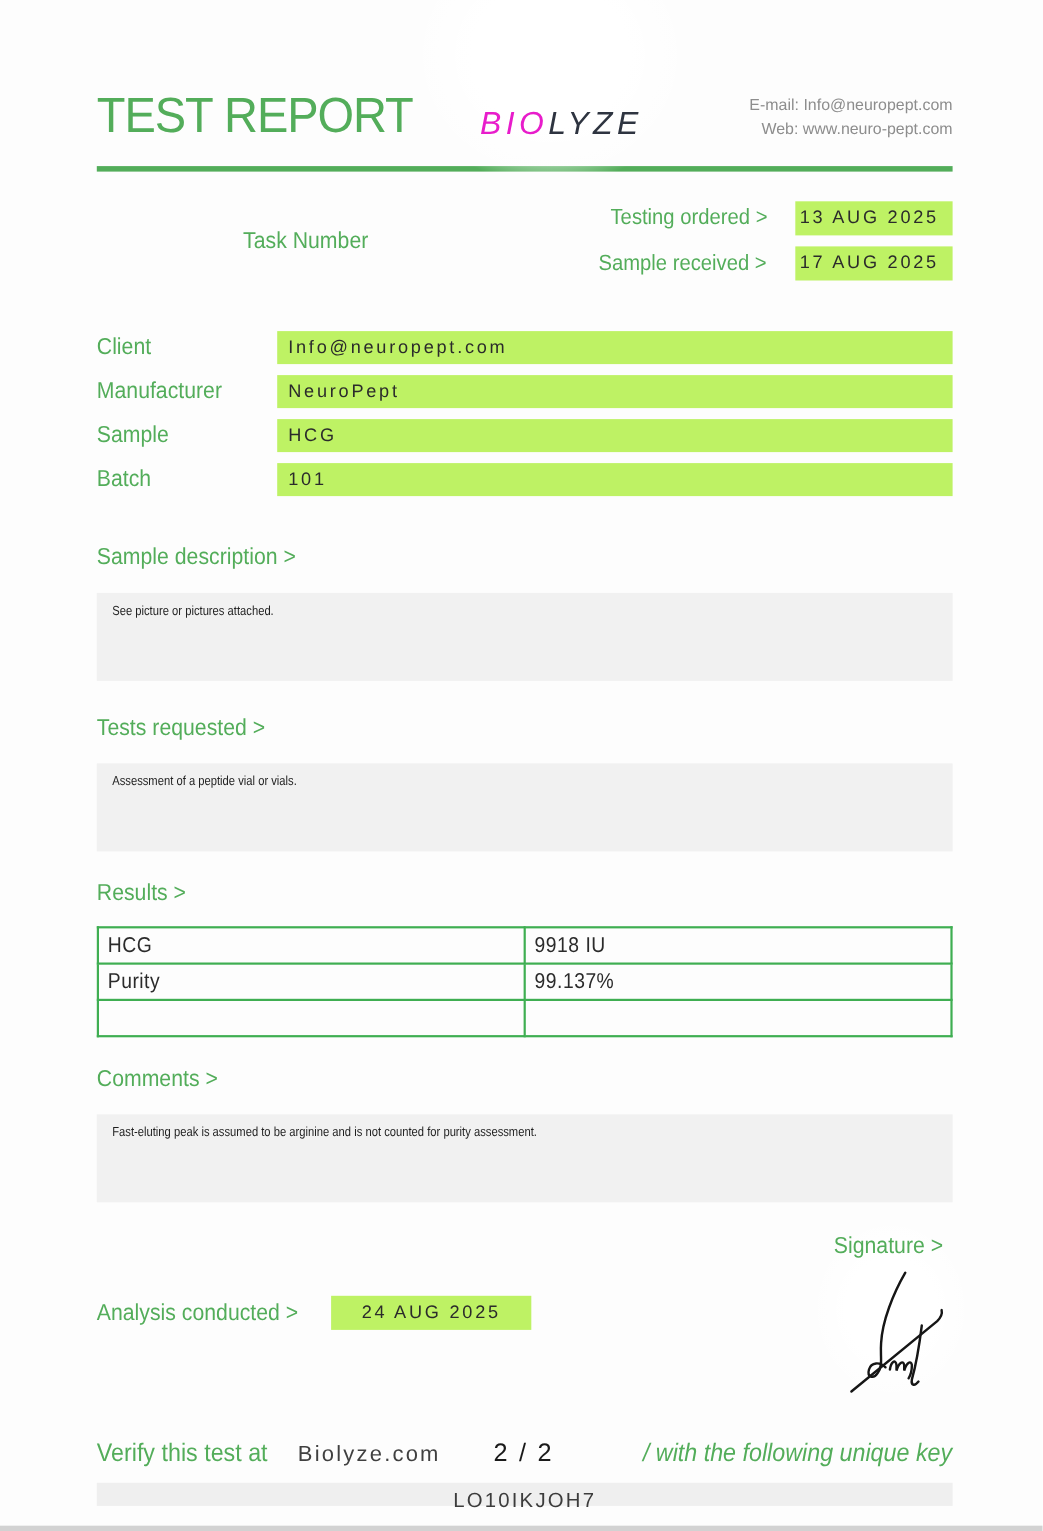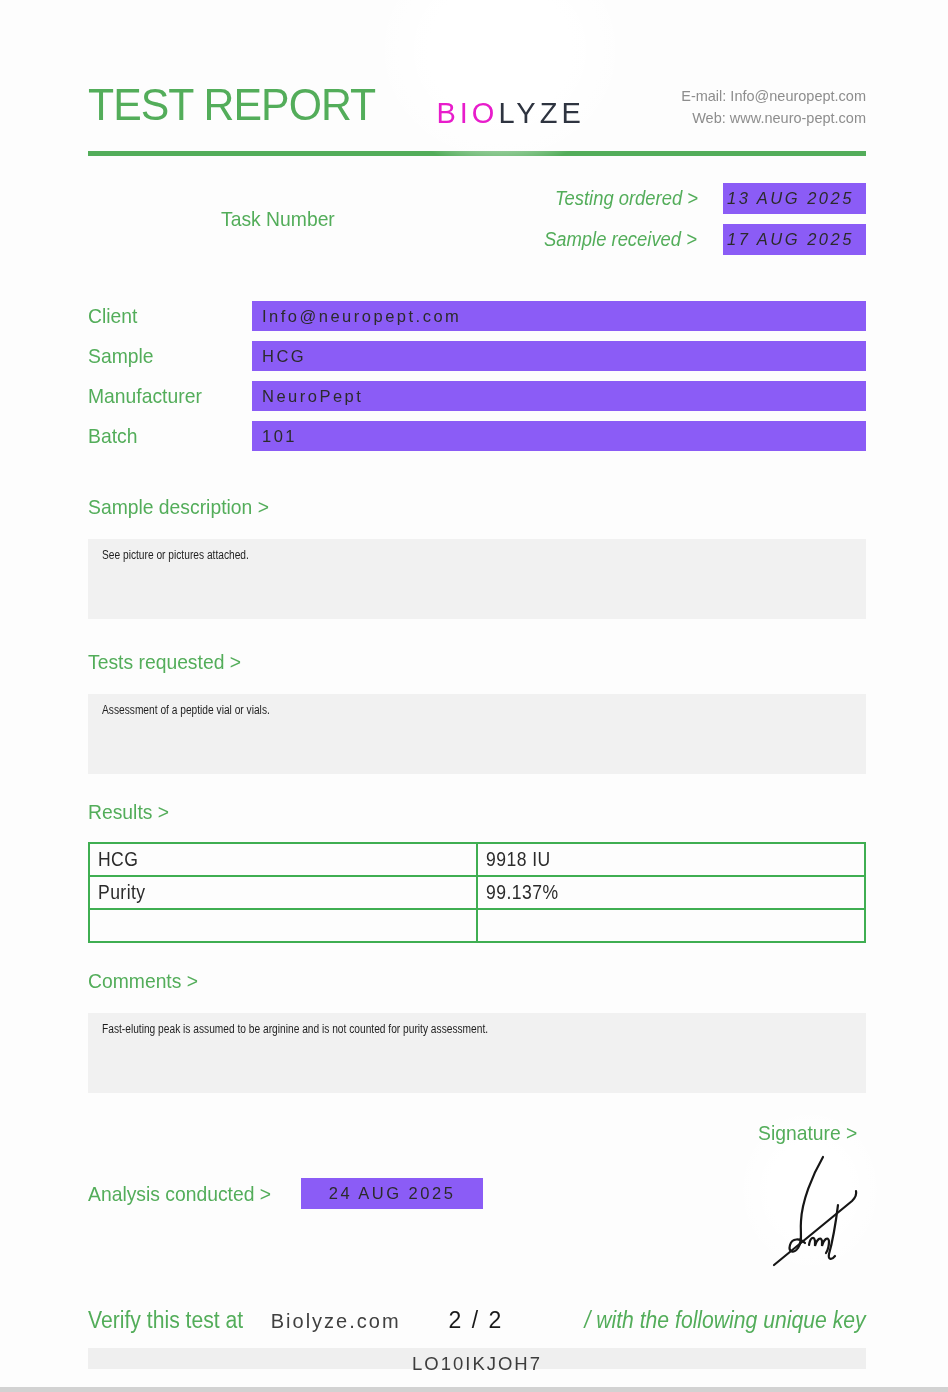--- a/index.html
+++ b/index.html
@@ -30,50 +30,50 @@
     color: #53ad5a;
     font-size: 45px;
     font-weight: 500;
     letter-spacing: -1px;
     line-height: 1.1;
     white-space: nowrap;
     display: inline-block;
     transform: scaleX(0.95);
     transform-origin: 0 50%;
   }
-  .brand { margin-left: 46px; margin-top: 9px; font-size: 29px; letter-spacing: 4px; white-space: nowrap; }
+  .brand { margin-left: 46px; margin-top: 9px; font-size: 29px; letter-spacing: 4px; white-space: nowrap; font-style: italic; }
   .brand .bio  { color: #e81ccb; }
   .brand .lyze { color: #2e3440; }
   .contact { margin-left: auto; margin-top: 8px; text-align: right; font-size: 14.5px; line-height: 1.5; color: #8d8d8d; }
 
   .divider { height: 5px; background: #53ad5a; margin-top: 21px; }
 
   
   .task-section { display: flex; margin-top: 27px; }
   .task-left { display: flex; align-items: center; width: 390px; justify-content: center; }
   .green-label {
     color: #53ad5a;
     font-size: 21px;
     white-space: nowrap;
     display: inline-block;
     transform: scaleX(0.92);
     transform-origin: 0 50%;
   }
   .value-box {
-    background: #8b5cf6;
+    background: #bef264;
     color: #2b2b2b;
     height: 31px;
     line-height: 31px;
     font-size: 16.5px;
     letter-spacing: 3px;
     white-space: nowrap;
   }
   .task-number-box { width: 226px; margin-left: 16px; text-align: center; }
   .dates-col { margin-left: 65px; flex: 1; display: flex; flex-direction: column; gap: 10px; }
-  .date-row { display: flex; align-items: center; justify-content: flex-end; font-style: italic; }
+  .date-row { display: flex; align-items: center; justify-content: flex-end; }
   .date-row .green-label { font-size: 20px; }
   .date-box { width: 143px; margin-left: 13px; padding-left: 4px; letter-spacing: 2.5px; }
 
   
   .info-section { margin-top: 46px; }
   .info-row { display: flex; align-items: center; margin-bottom: 10px; }
   .info-label-wrap { width: 164px; flex: none; }
   .info-value { flex: 1; height: 30px; line-height: 30px; padding-left: 10px; letter-spacing: 2.5px; font-size: 16.5px; }
 
   
@@ -162,26 +162,26 @@
       </div>
     </div>
   </div>
 
   <div class="info-section">
     <div class="info-row">
       <div class="info-label-wrap"><span class="green-label">Client</span></div>
       <div class="value-box info-value">Info@neuropept.com</div>
     </div>
     <div class="info-row">
+      <div class="info-label-wrap"><span class="green-label">Manufacturer</span></div>
+      <div class="value-box info-value">NeuroPept</div>
+    </div>
+    <div class="info-row">
       <div class="info-label-wrap"><span class="green-label">Sample</span></div>
       <div class="value-box info-value">HCG</div>
-    </div>
-    <div class="info-row">
-      <div class="info-label-wrap"><span class="green-label">Manufacturer</span></div>
-      <div class="value-box info-value">NeuroPept</div>
     </div>
     <div class="info-row">
       <div class="info-label-wrap"><span class="green-label">Batch</span></div>
       <div class="value-box info-value">101</div>
     </div>
   </div>
 
   <div class="section-heading-wrap">
     <span class="green-label">Sample description &gt;</span>
   </div>

